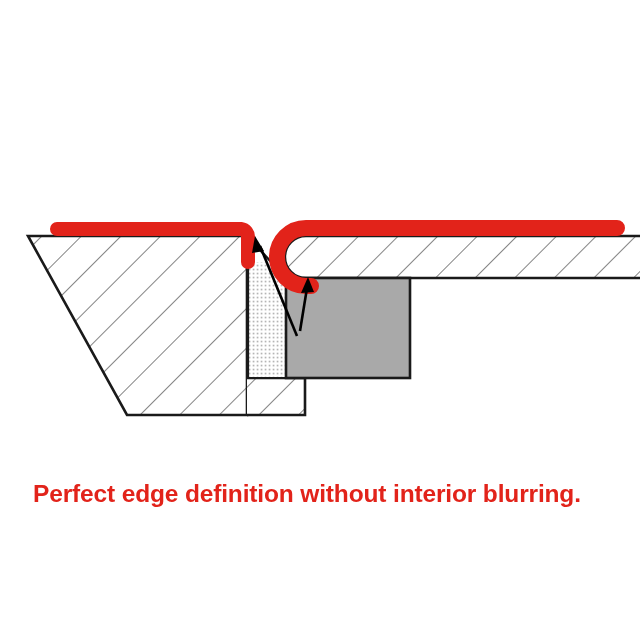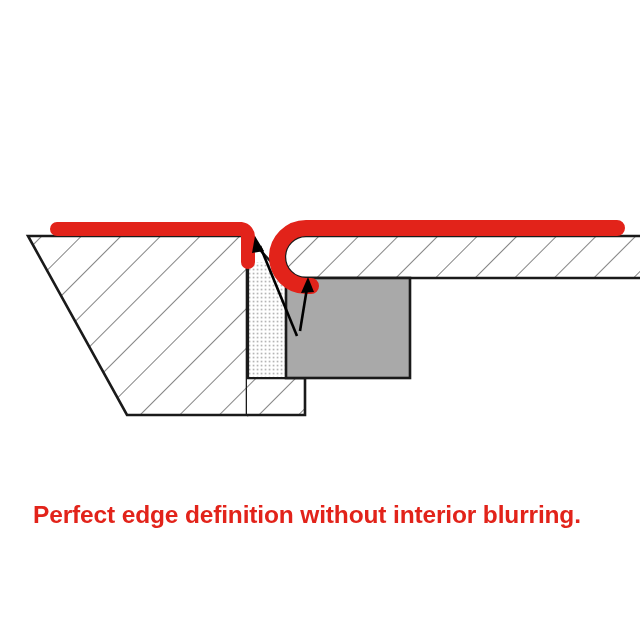--- a/index.html
+++ b/index.html
@@ -25,21 +25,21 @@
     position: absolute;
     left: 0;
     top: 0;
     width: 640px;
     height: 640px;
     display: block;
   }
   .caption {
     position: absolute;
     left: 33px;
-    top: 503px;
+    top: 482px;
     width: 580px;
     font-family: "Liberation Sans", sans-serif;
     font-weight: bold;
     font-size: 24.5px;
     letter-spacing: -0.15px;
     color: #E2231A;
     white-space: nowrap;
     line-height: 1.0;
   }
 </style>

